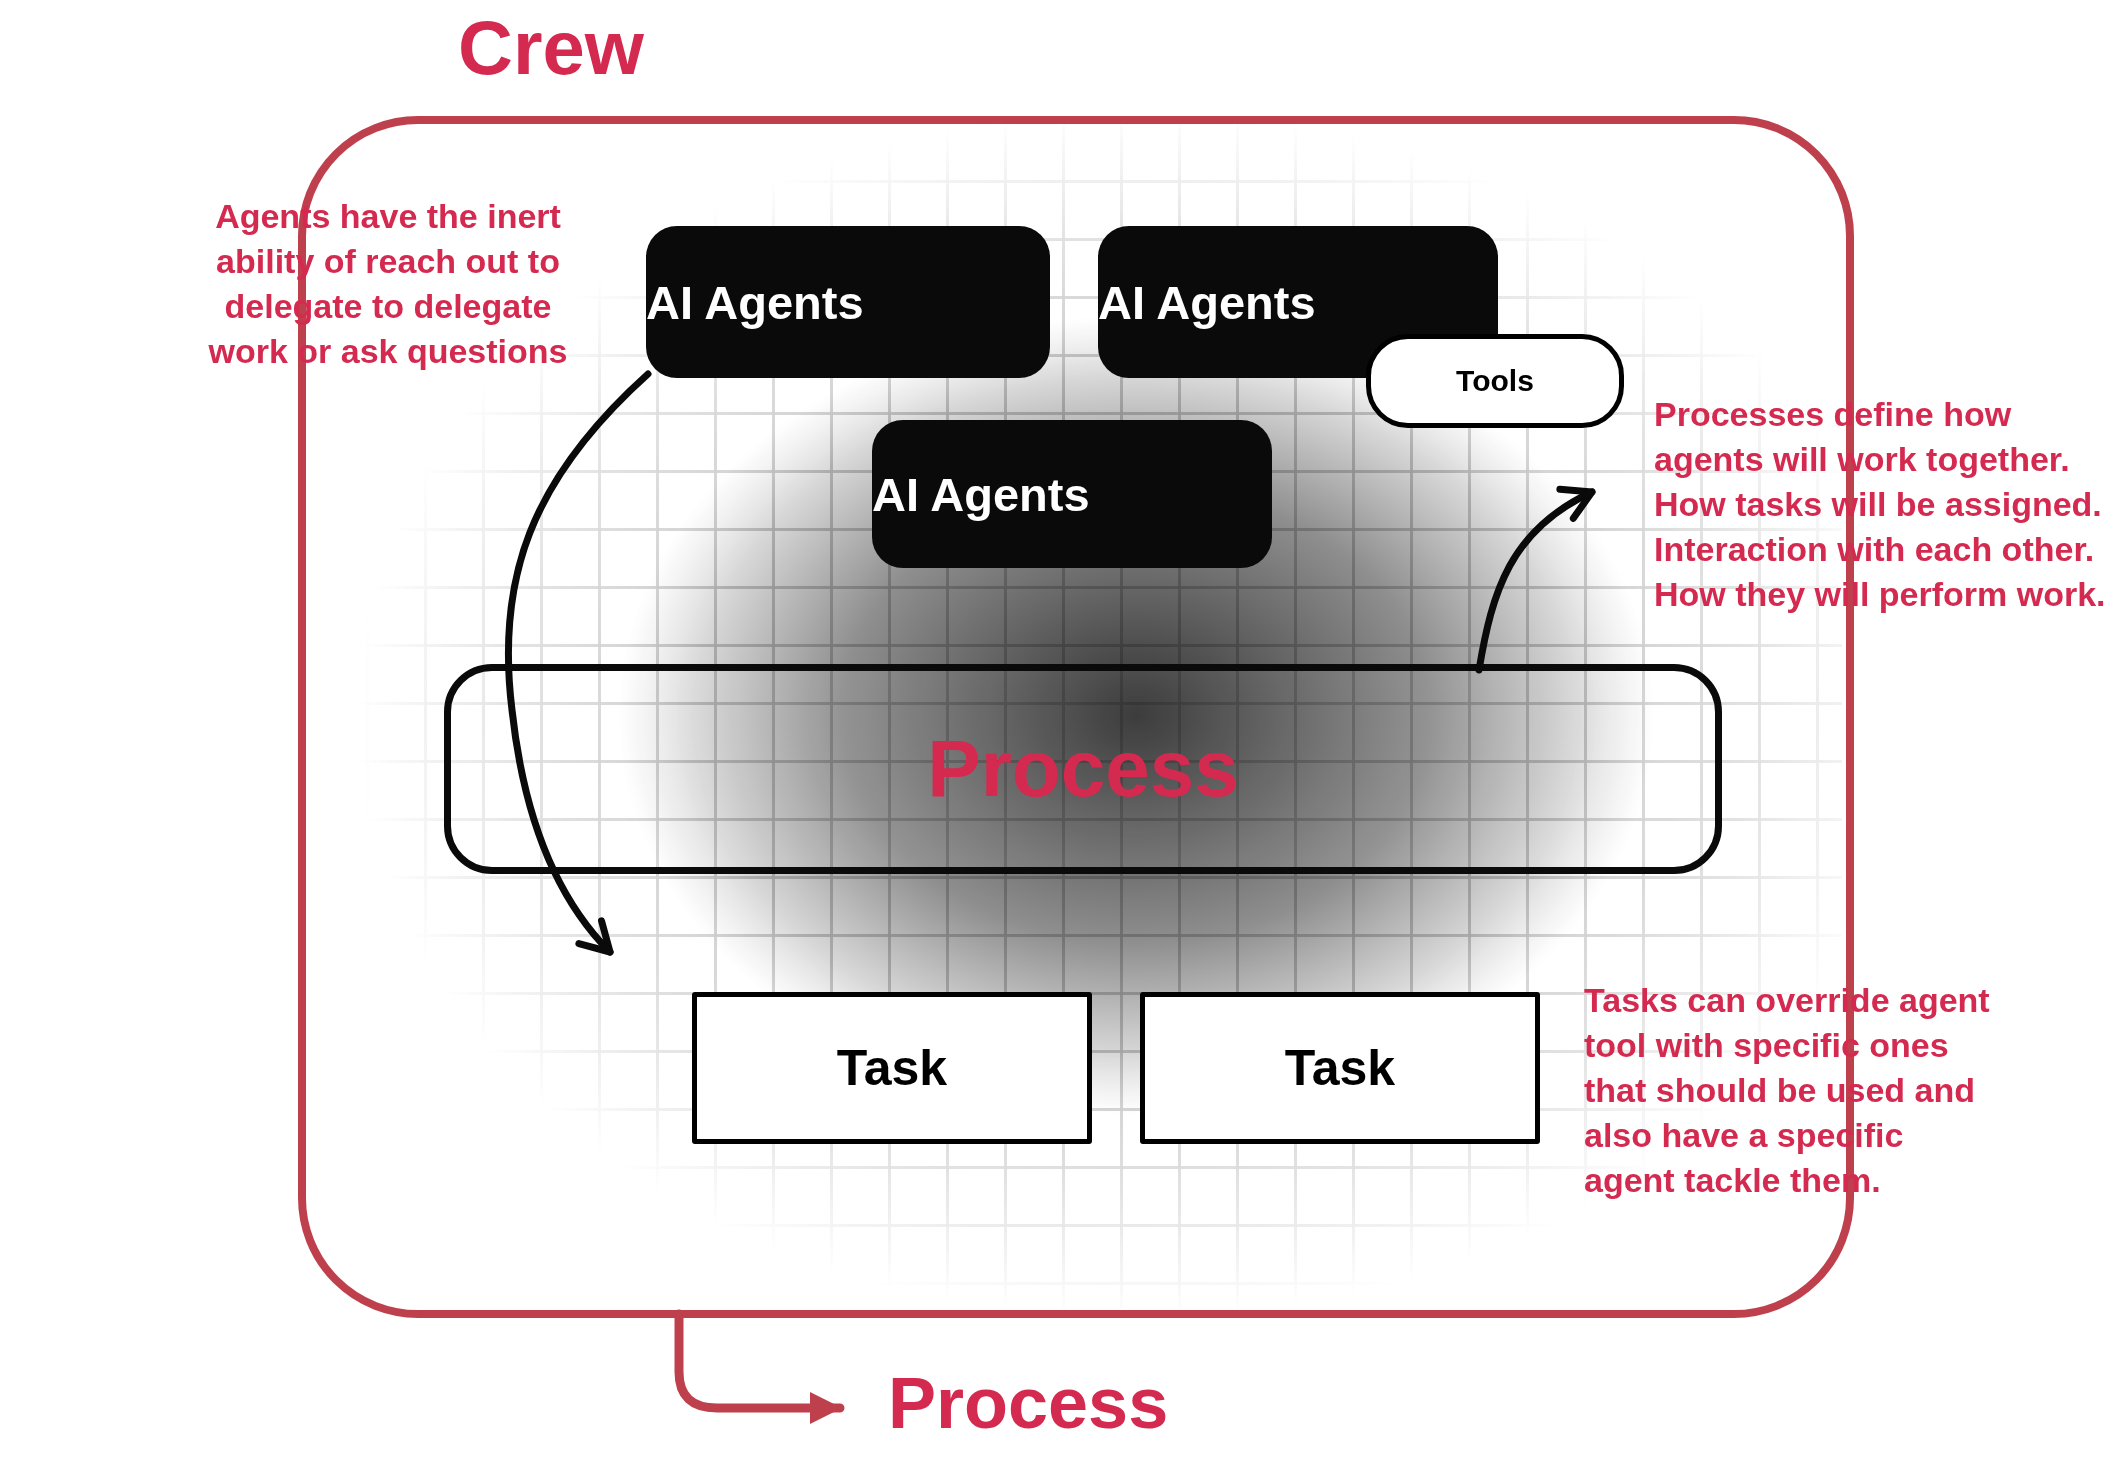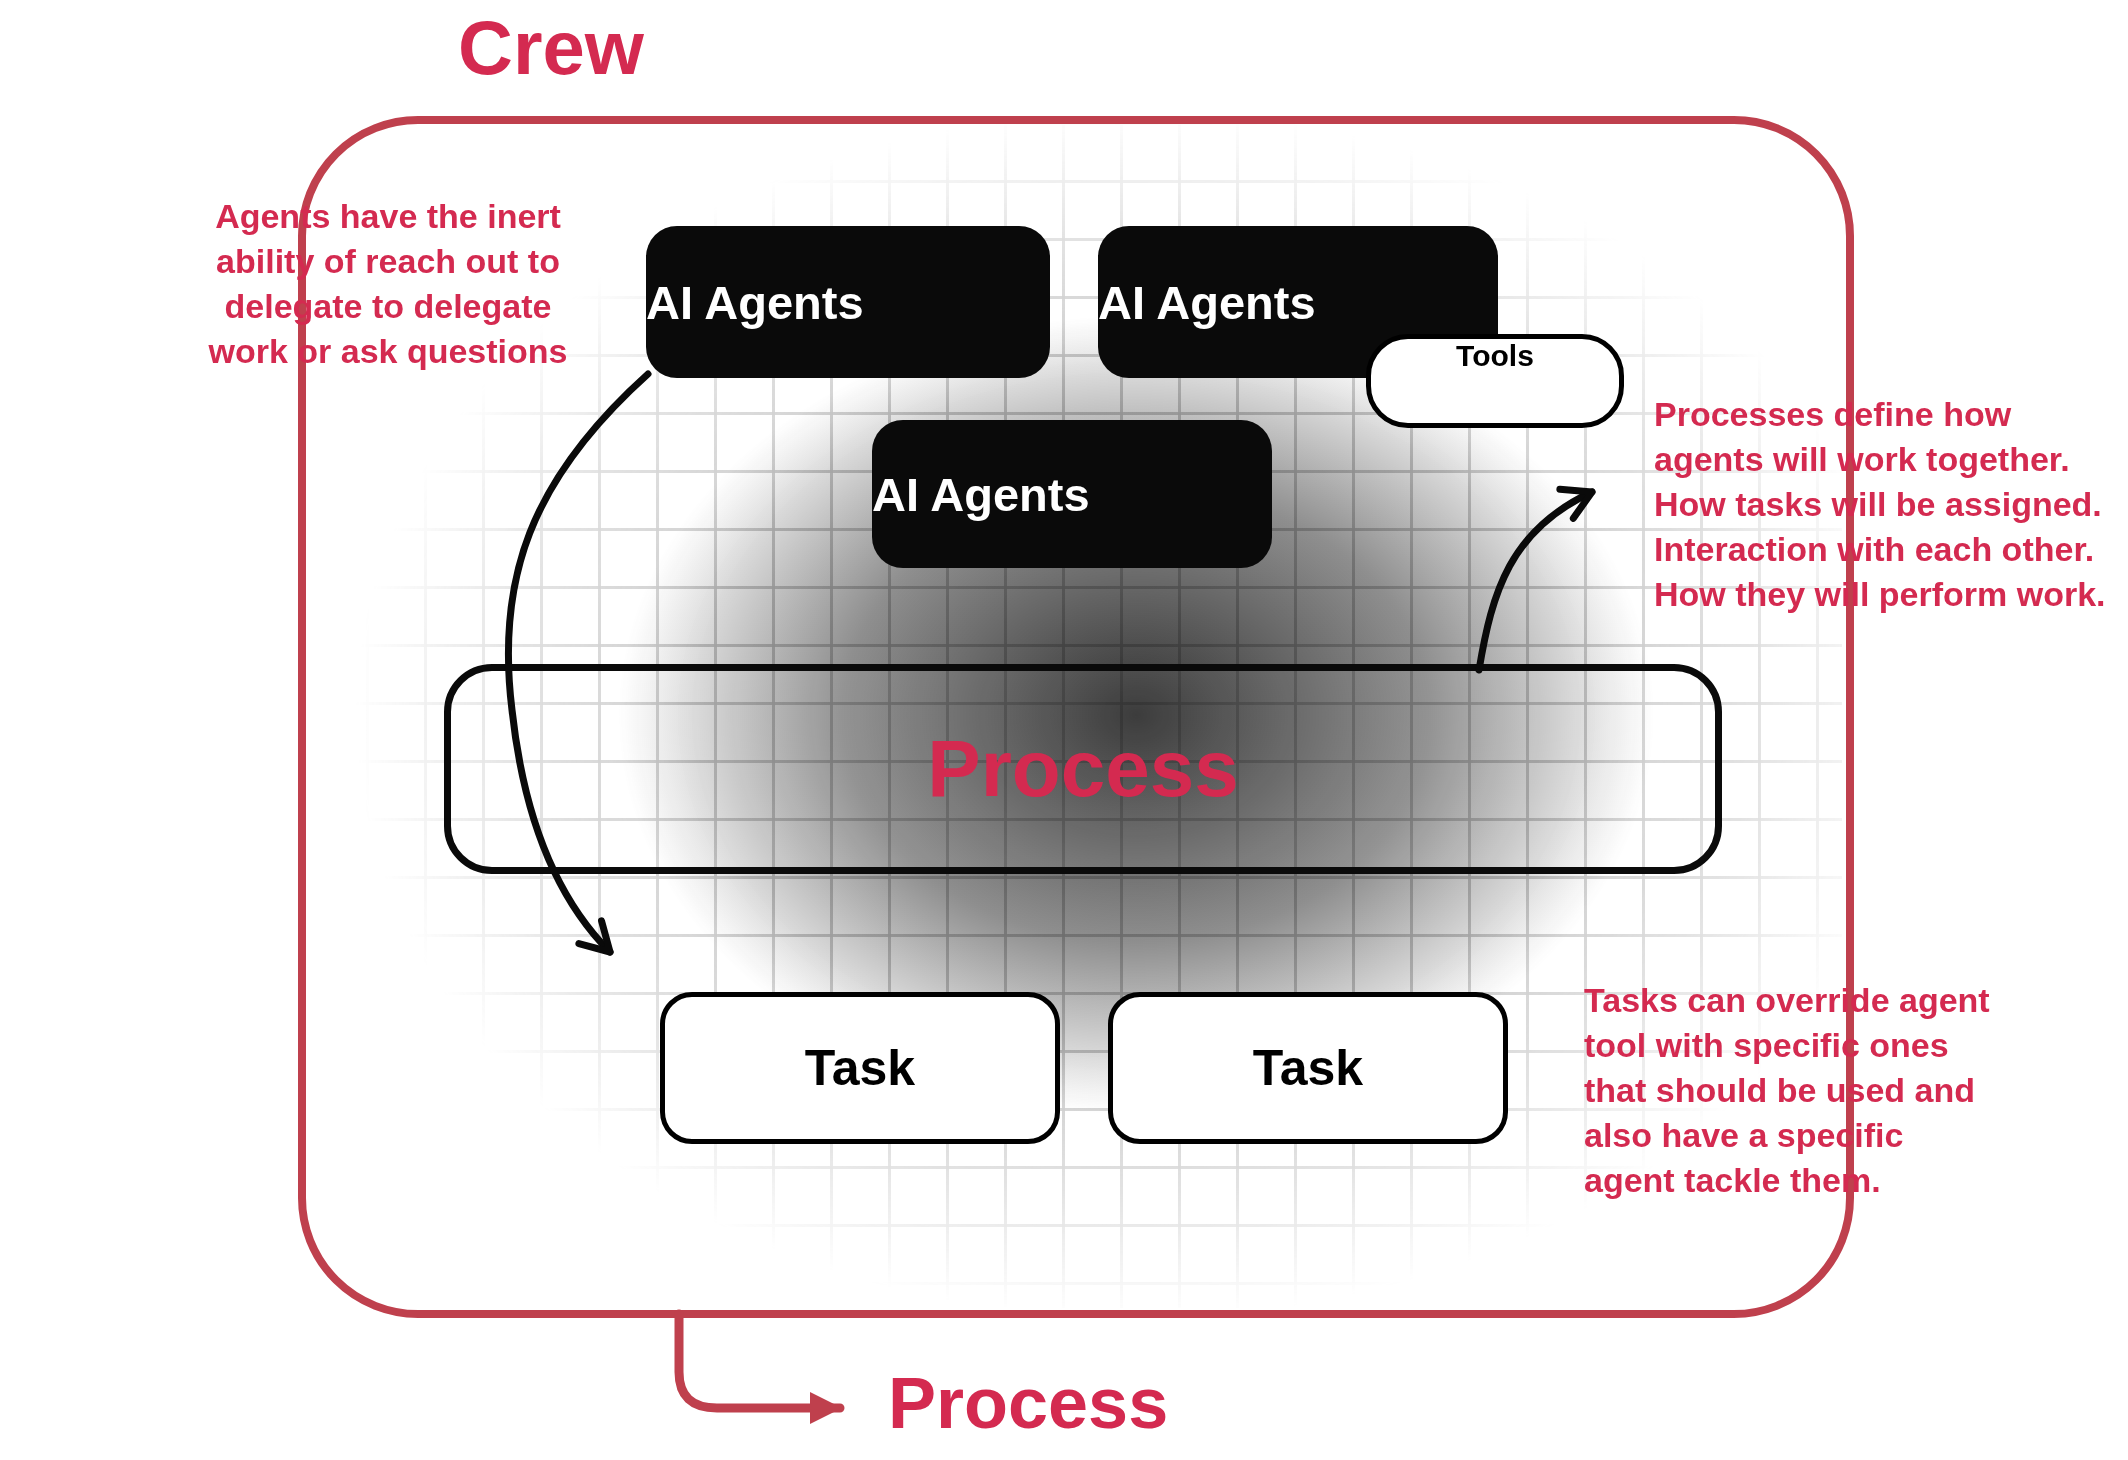--- a/index.html
+++ b/index.html
@@ -43,39 +43,39 @@
     border-radius:31px;display:flex;align-items:center;justify-content:flex-start;
     font-weight:bold;font-size:47px;
   }
   .agents-1{left:646px;top:226px;width:404px;height:152px;}
   .agents-2{left:1098px;top:226px;width:400px;height:152px;}
   .agents-3{left:872px;top:420px;width:400px;height:148px;}
 
   .tools-box{
     position:absolute;left:1366px;top:334px;width:258px;height:94px;
     background:#ffffff;border:5px solid #000;border-radius:42px;
-    display:flex;justify-content:center;
+    display:flex;align-items:center;justify-content:center;
     font-weight:bold;font-size:30px;color:#000;z-index:4;
   }
 
   .process-box{
     position:absolute;left:444px;top:664px;width:1278px;height:210px;
     border:7px solid var(--ink);border-radius:48px;
     display:flex;align-items:center;justify-content:center;
     background:rgba(255,255,255,0.05);z-index:3;
   }
   .process-label{
     font-size:80px;font-weight:bold;color:var(--accent);
   }
 
   .task-box{
     position:absolute;width:400px;height:152px;
-    background:#ffffff;border:5px solid #000;border-radius:32px;
+    background:#ffffff;border:5px solid #000;border-radius:3px;
     display:flex;align-items:center;justify-content:center;
-    font-weight:bold;font-size:50px;color:#000;z-index:3;
+    font-weight:bold;font-size:50px;color:#000;z-index:3;margin-left:32px;
   }
   .task-1{left:660px;top:992px;}
   .task-2{left:1108px;top:992px;}
 
   .annotation{
     position:absolute;color:var(--accent);font-weight:bold;
     font-size:34px;line-height:45px;z-index:5;
   }
   .annotation-left{left:178px;top:194px;width:420px;text-align:center;}
   .annotation-right-top{left:1654px;top:392px;width:520px;text-align:left;}

